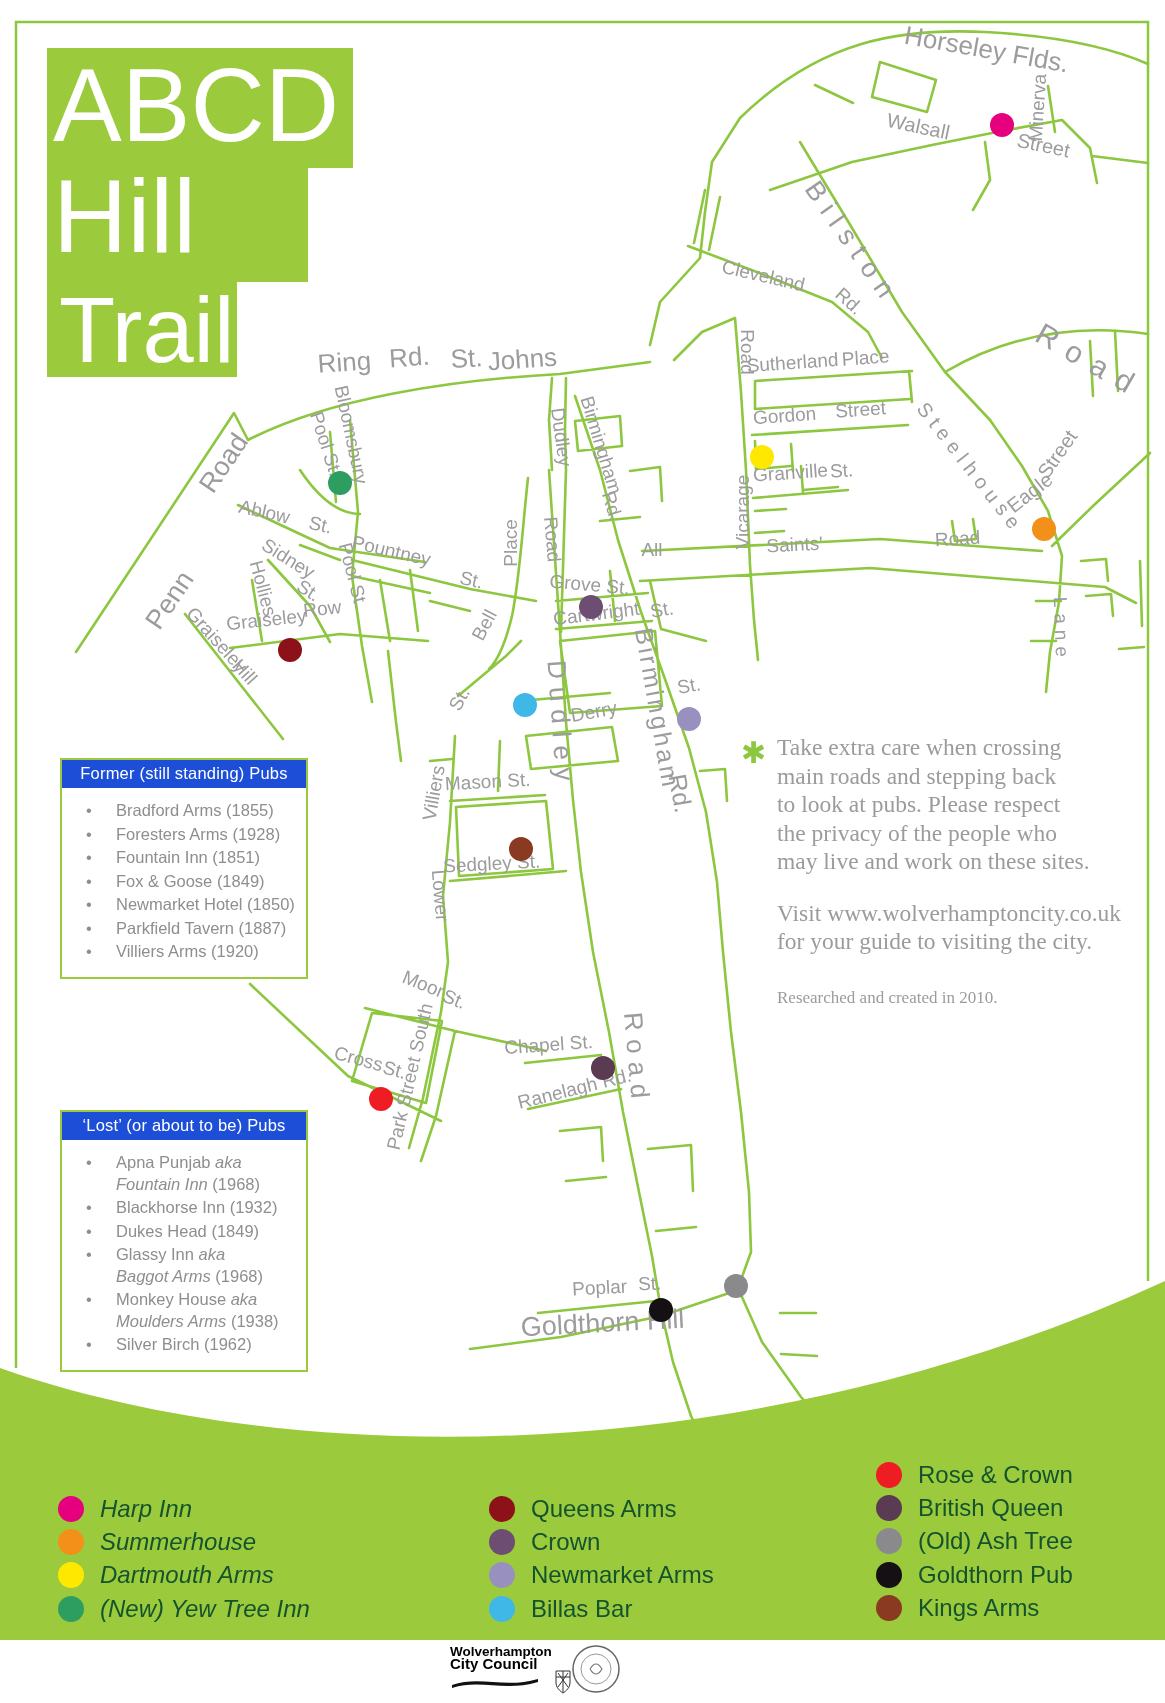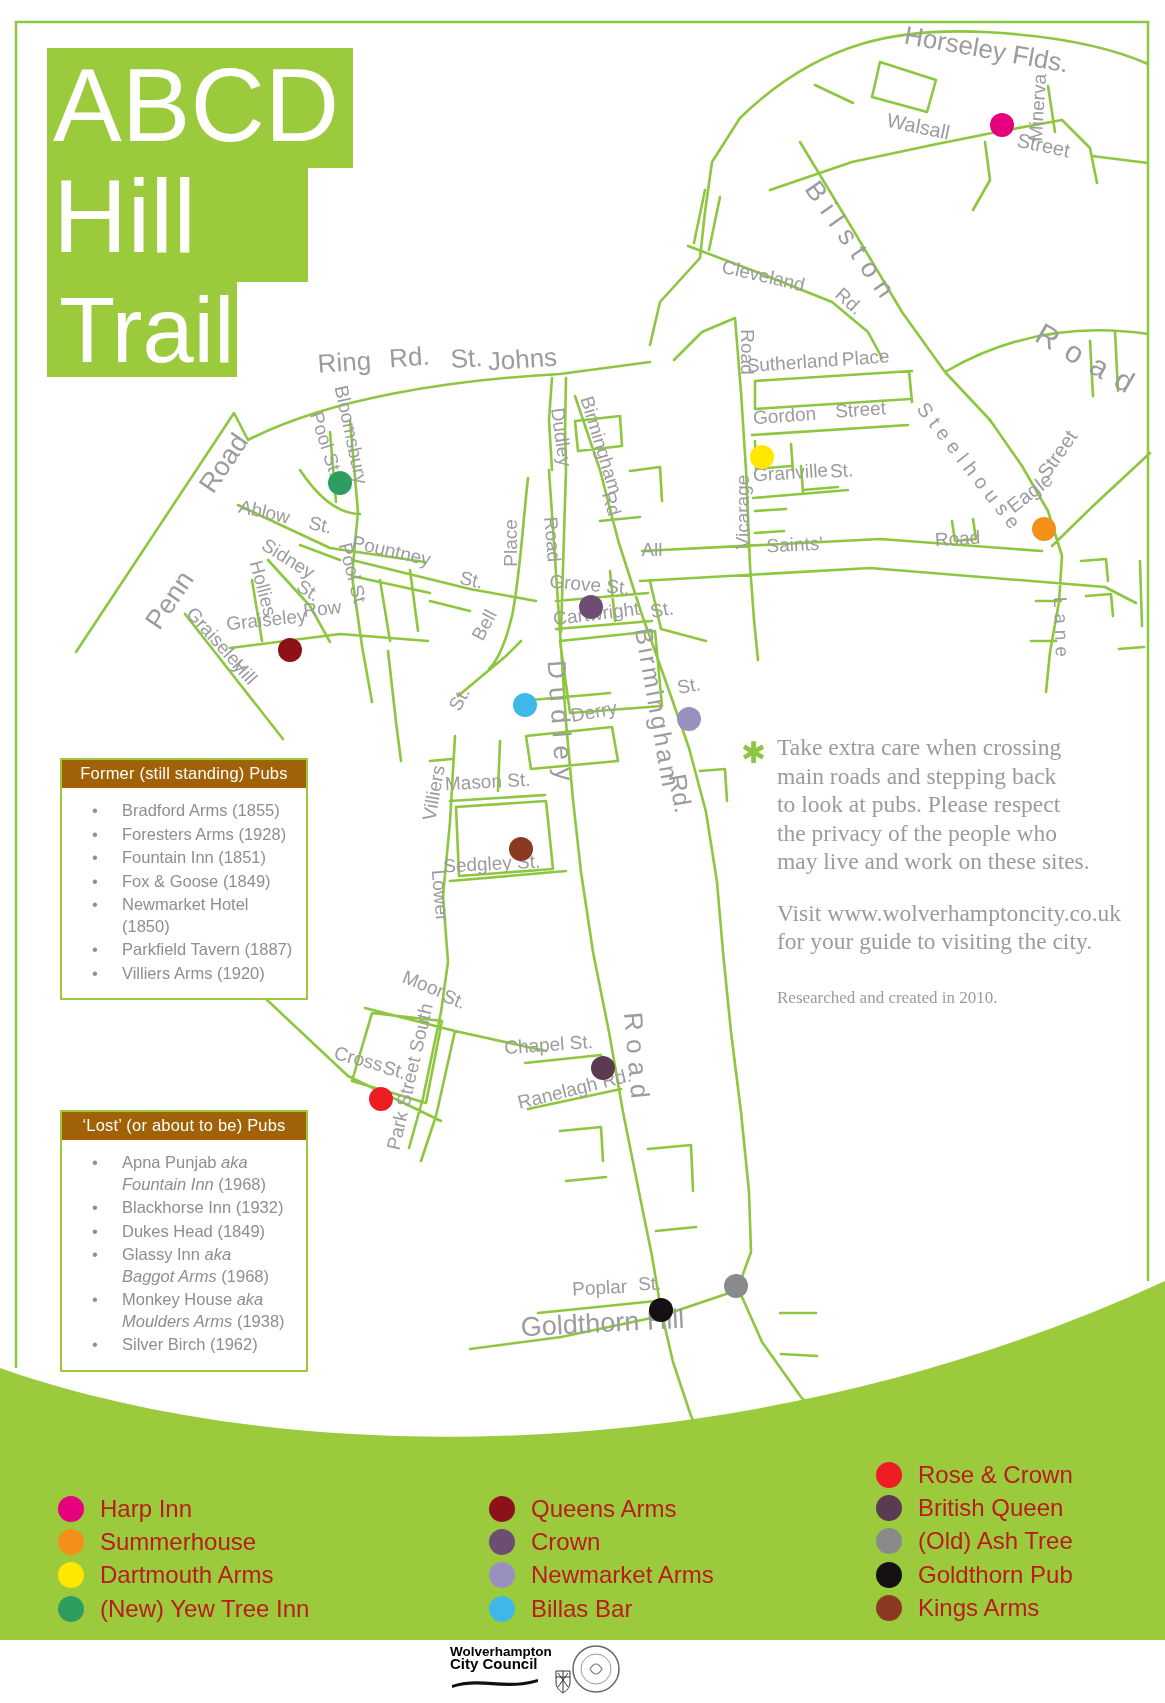--- a/index.html
+++ b/index.html
@@ -9,43 +9,43 @@
 
   
   .tblock{position:absolute;background:#9BCB3C;color:#fff;font-weight:100;
           line-height:1;overflow:hidden;white-space:nowrap;}
   .tb1{left:47px;top:48px;width:300px;height:114px;font-size:103px;padding:6px 0 0 6px;}
   .tb2{left:47px;top:163px;width:255px;height:117px;font-size:103px;padding:2px 0 0 6px;}
   .tb3{left:47px;top:282px;width:178px;height:93px;font-size:92px;padding:2px 0 0 12px;}
 
   
   .pubbox{position:absolute;left:60px;width:248px;border:2px solid #9BCB3C;background:#fff;box-sizing:border-box;}
-  .pubbox .hdr{background:#a16207;color:#fff;font-size:16.5px;text-align:center;
+  .pubbox .hdr{background:#1d4ed8;color:#fff;font-size:16.5px;text-align:center;
                padding:4px 0 5px 0;letter-spacing:.2px;}
-  .pubbox ul{list-style:none;margin:12px 0 14px 6px;padding:0 8px 0 24px;}
+  .pubbox ul{list-style:none;margin:12px 0 14px 0;padding:0 8px 0 24px;}
   .pubbox li{position:relative;color:#8E8E90;font-size:16.5px;line-height:21.5px;
              padding-left:30px;margin-bottom:2px;}
   .pubbox li::before{content:"•";position:absolute;left:0;top:0;color:#8E8E90;}
   .box-former{top:758px;}
   .box-lost{top:1110px;}
 
   
   .note{position:absolute;left:741px;top:733px;width:400px;color:#9B9B9B;}
   .note .star{position:absolute;left:0;top:2px;color:#8DC63F;font-size:30px;}
   .note .body{margin-left:36px;font-size:23.5px;line-height:28.5px;font-family:Liberation Serif, serif;}
   .note p{margin:0 0 23px 0;}
   .note p.p3{margin-bottom:28px;}
   .note .credit{font-size:17px;margin-top:4px;}
 
   
   .legend-col{position:absolute;}
   .lg-row{display:flex;align-items:center;height:33.4px;}
   .lg-dot{width:26px;height:26px;border-radius:50%;flex:0 0 26px;margin-right:16px;}
-  .lg-label{color:#b91c1c;font-size:24px;font-weight:300;white-space:nowrap;}
-  .col-0{left:58px;top:1492px;}
+  .lg-label{color:#14532d;font-size:24px;font-weight:300;white-space:nowrap;}
+  .col-0{left:58px;top:1492px;font-style:italic;}
   .col-1{left:489px;top:1492px;}
   .col-2{left:876px;top:1458px;}
 
   
   .council{position:absolute;left:450px;top:1645px;width:150px;color:#000;}
   .council .l1{font-size:13.5px;font-weight:bold;line-height:14px;}
   .council .l2{font-size:15px;font-weight:bold;line-height:10px;}
   .emblem{position:absolute;left:570px;top:1643px;}
 </style>
 </head>

